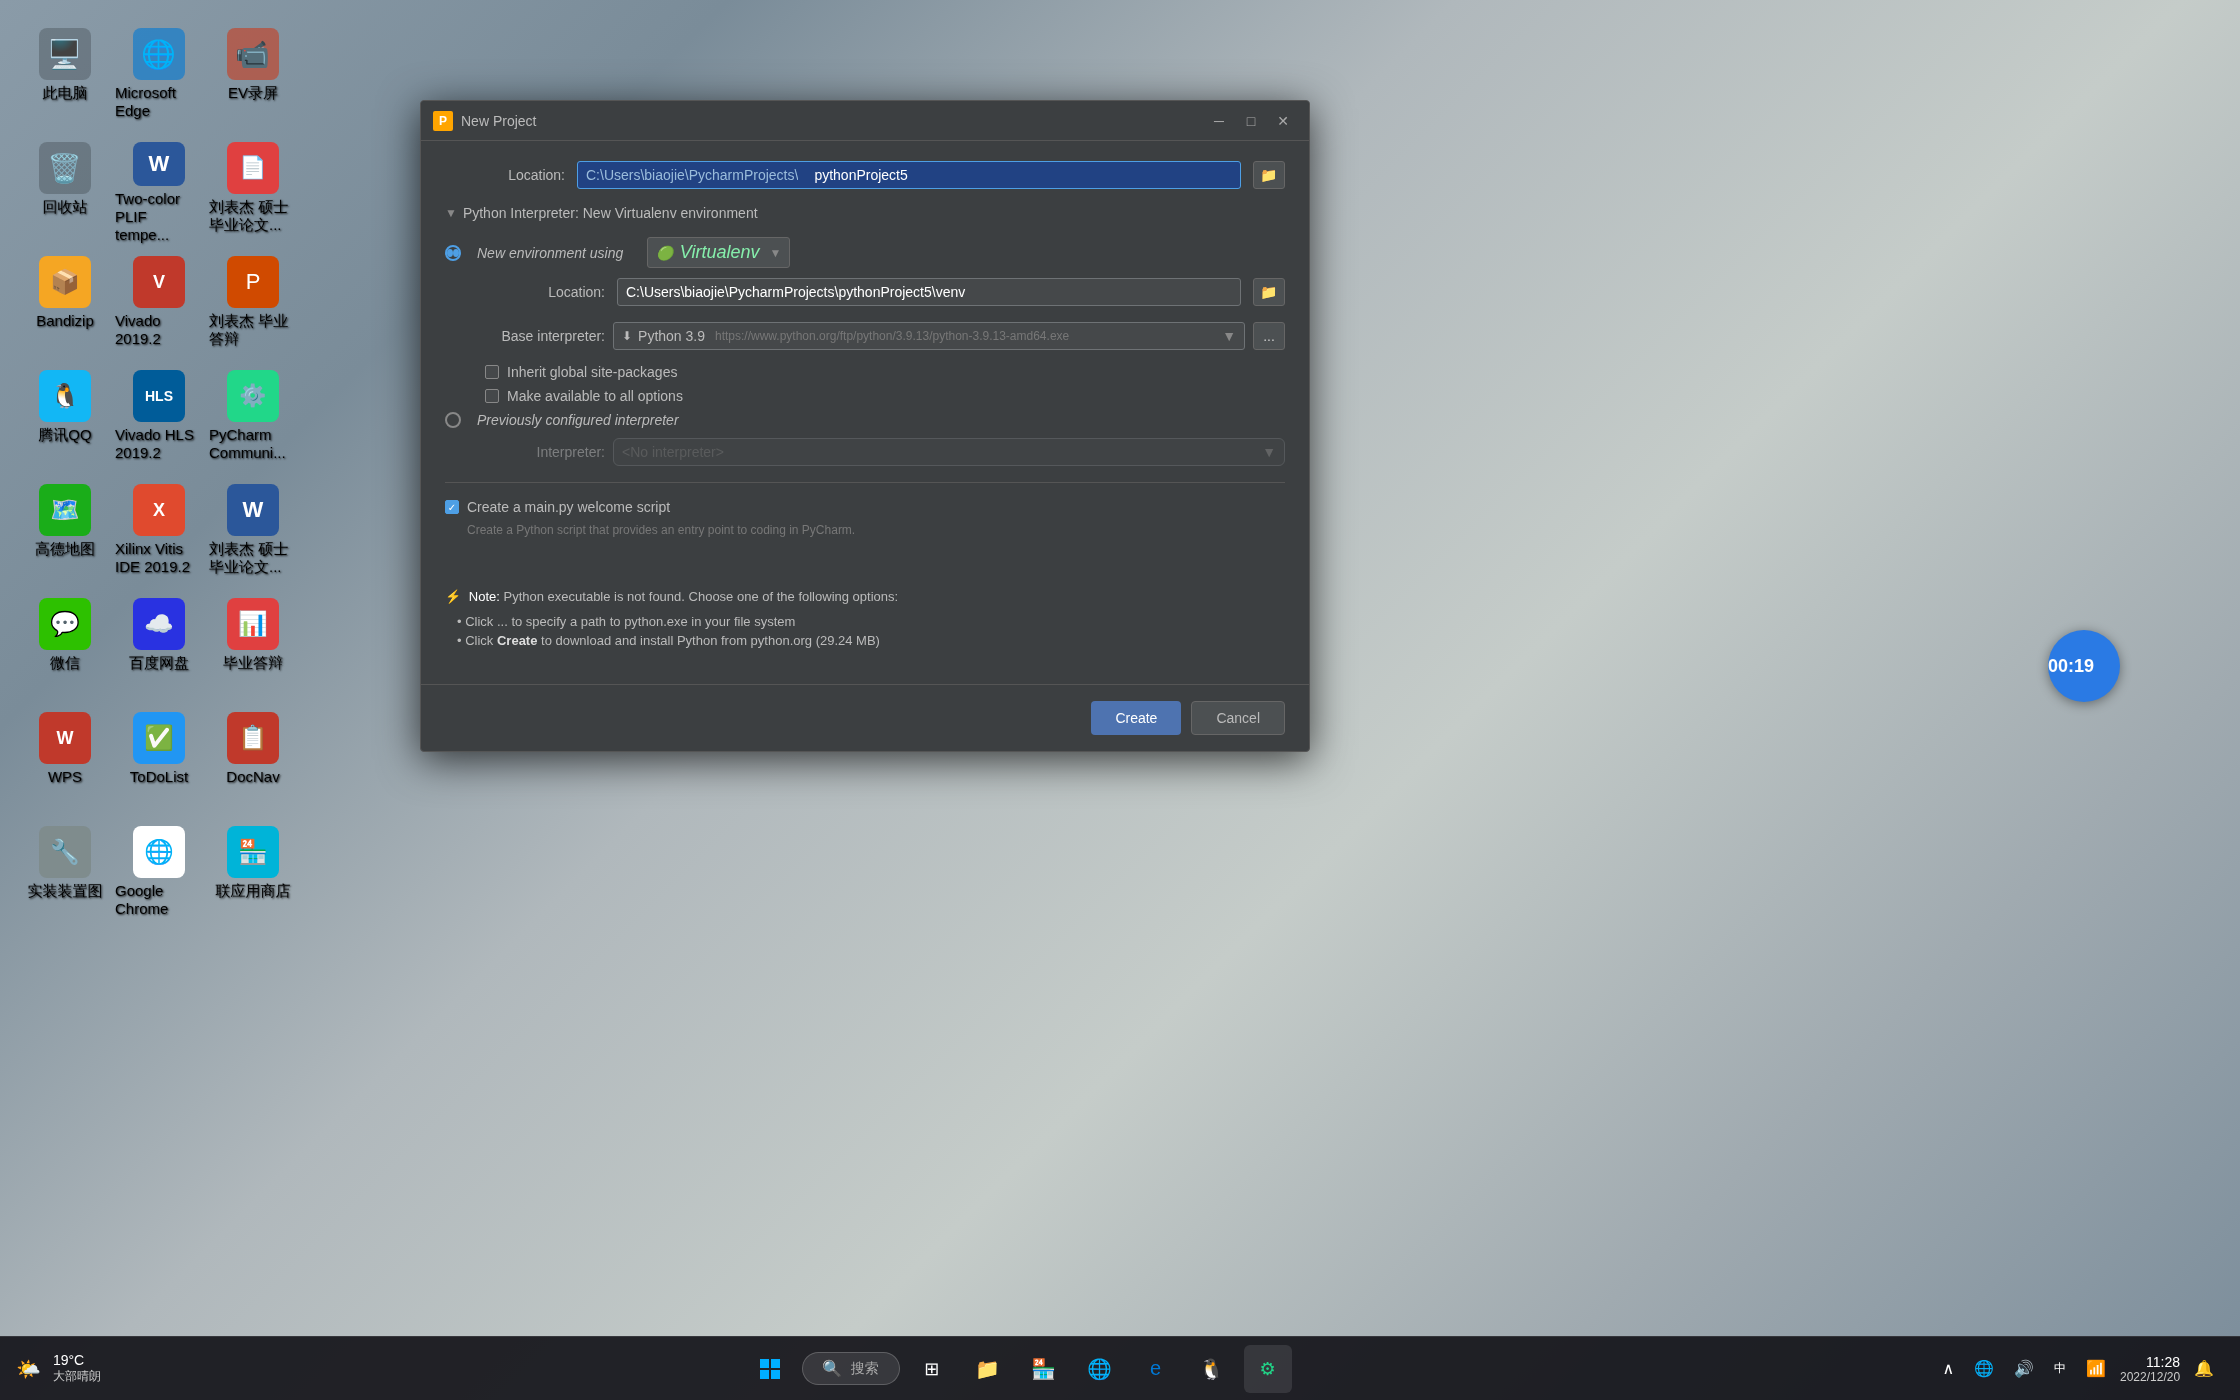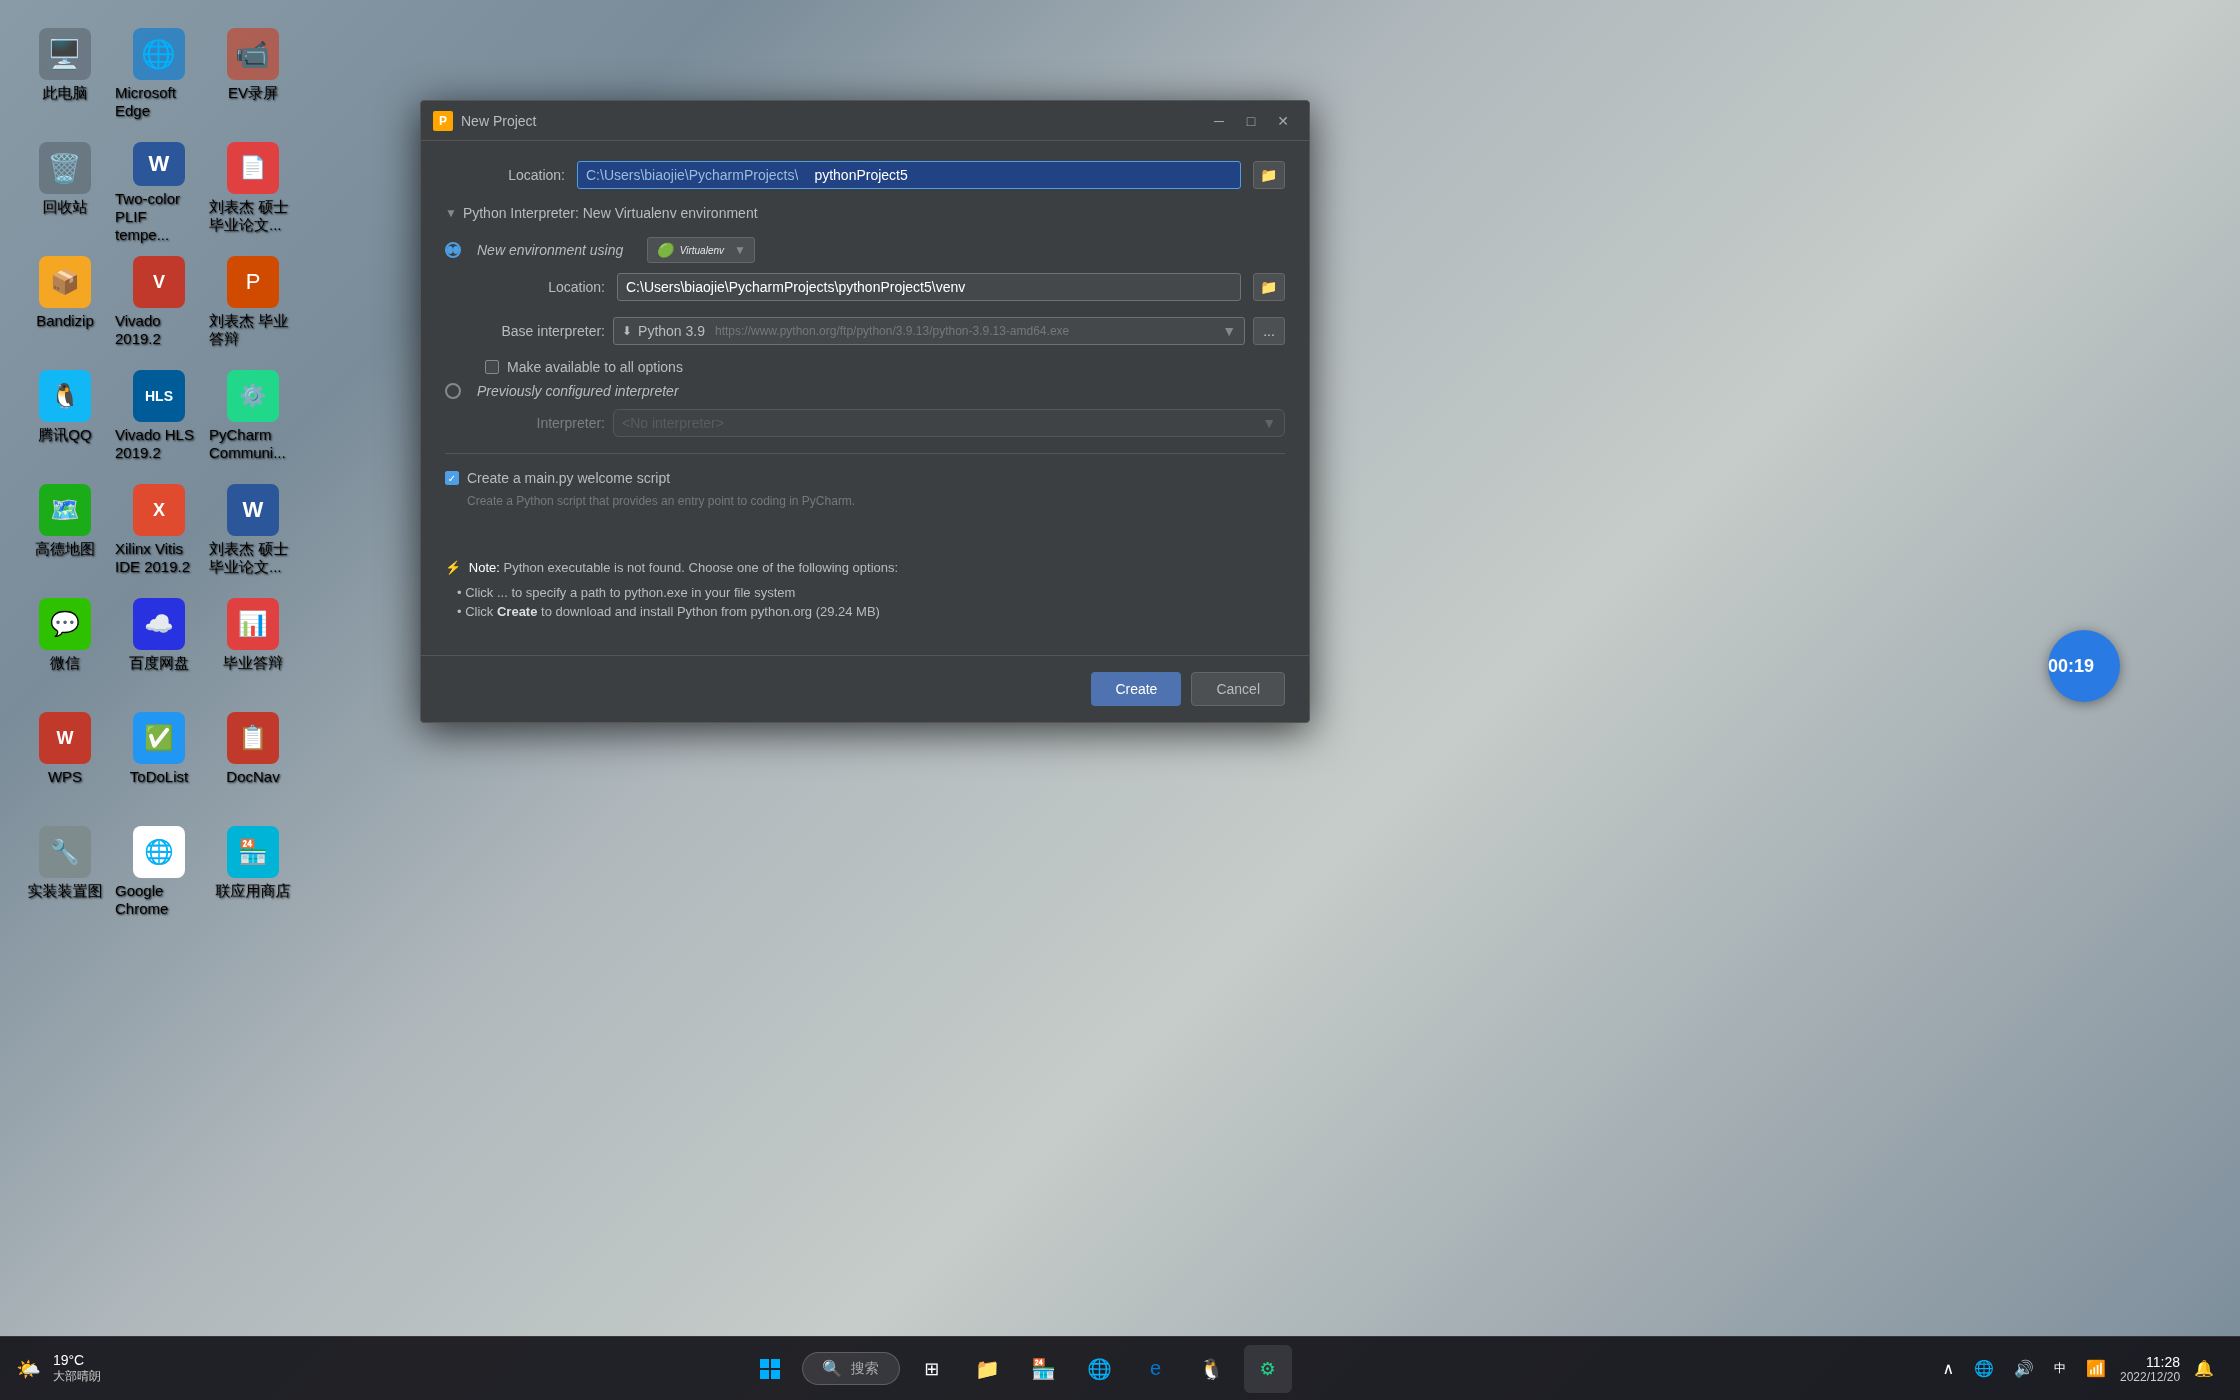--- a/index.html
+++ b/index.html
@@ -324,22 +324,22 @@
       cursor: pointer;
       margin-left: 8px;
     }
 
     .venv-icon {
       font-size: 14px;
       color: #4eb382;
     }
 
     .venv-label {
-      color: #e5e5e5;
-      font-size: 10px;
+      color: #86efac;
+      font-size: 18px;
     }
 
     .venv-arrow {
       color: #888;
       font-size: 12px;
       margin-left: 4px;
     }
 
     
     .indented {
@@ -684,20 +684,24 @@
             <span style="font-size:12px;">⬇</span>
             <span>Python 3.9</span>
             <span style="color:#777; font-size:12px; margin-left:4px;">https://www.python.org/ftp/python/3.9.13/python-3.9.13-amd64.exe</span>
             <span class="interp-select-arrow">▼</span>
           </div>
           <div class="field-btn">...</div>
         </div>
 
         <div class="checkbox-row">
           <div class="checkbox-box"></div>
+          <span class="checkbox-label">Inherit global site-packages</span>
+        </div>
+        <div class="checkbox-row">
+          <div class="checkbox-box"></div>
           <span class="checkbox-label">Make available to all options</span>
         </div>
 
       </div>
 
       <div class="radio-option" style="margin-top:8px;">
         <div class="radio-circle"></div>
         <span class="radio-label">Previously configured interpreter</span>
       </div>
 

